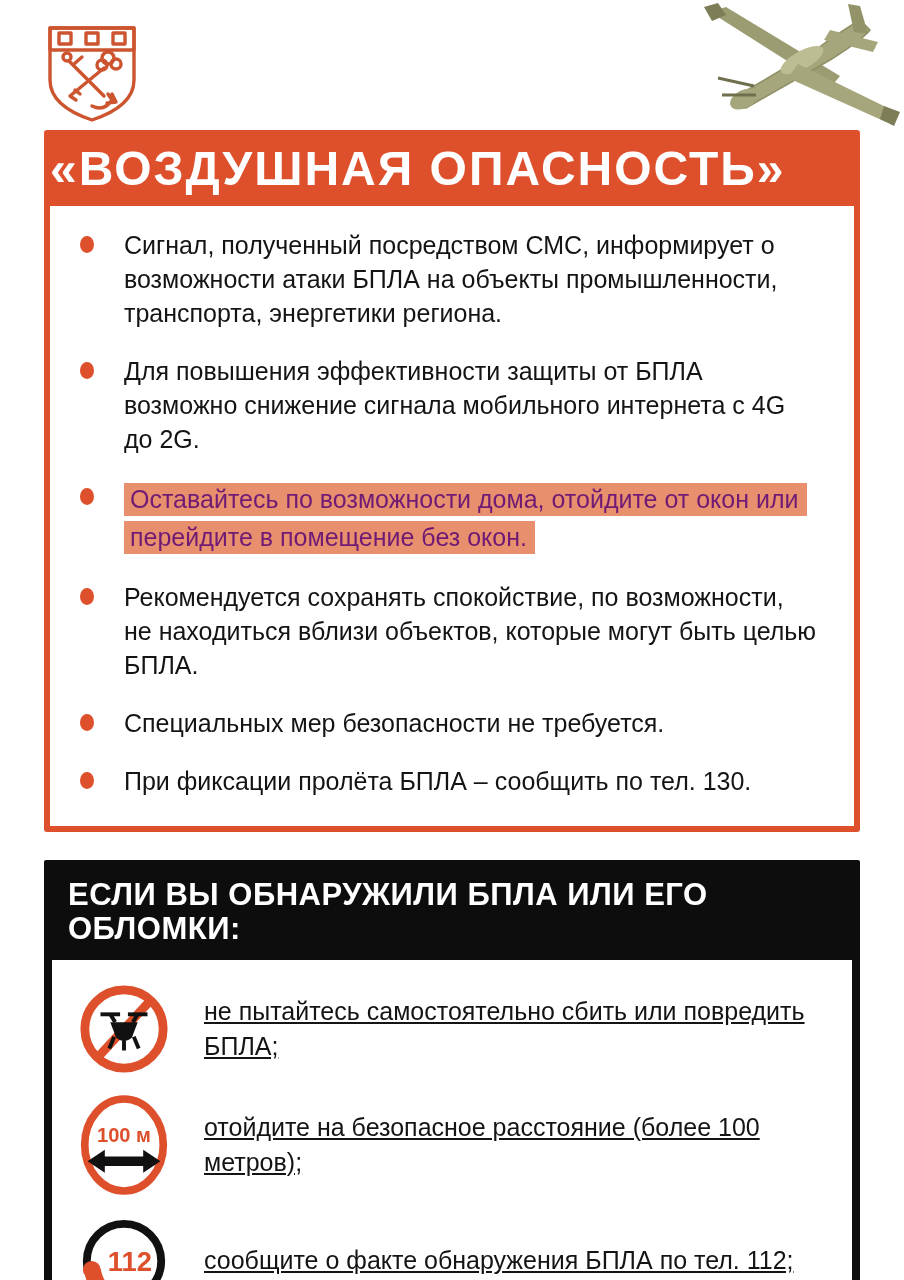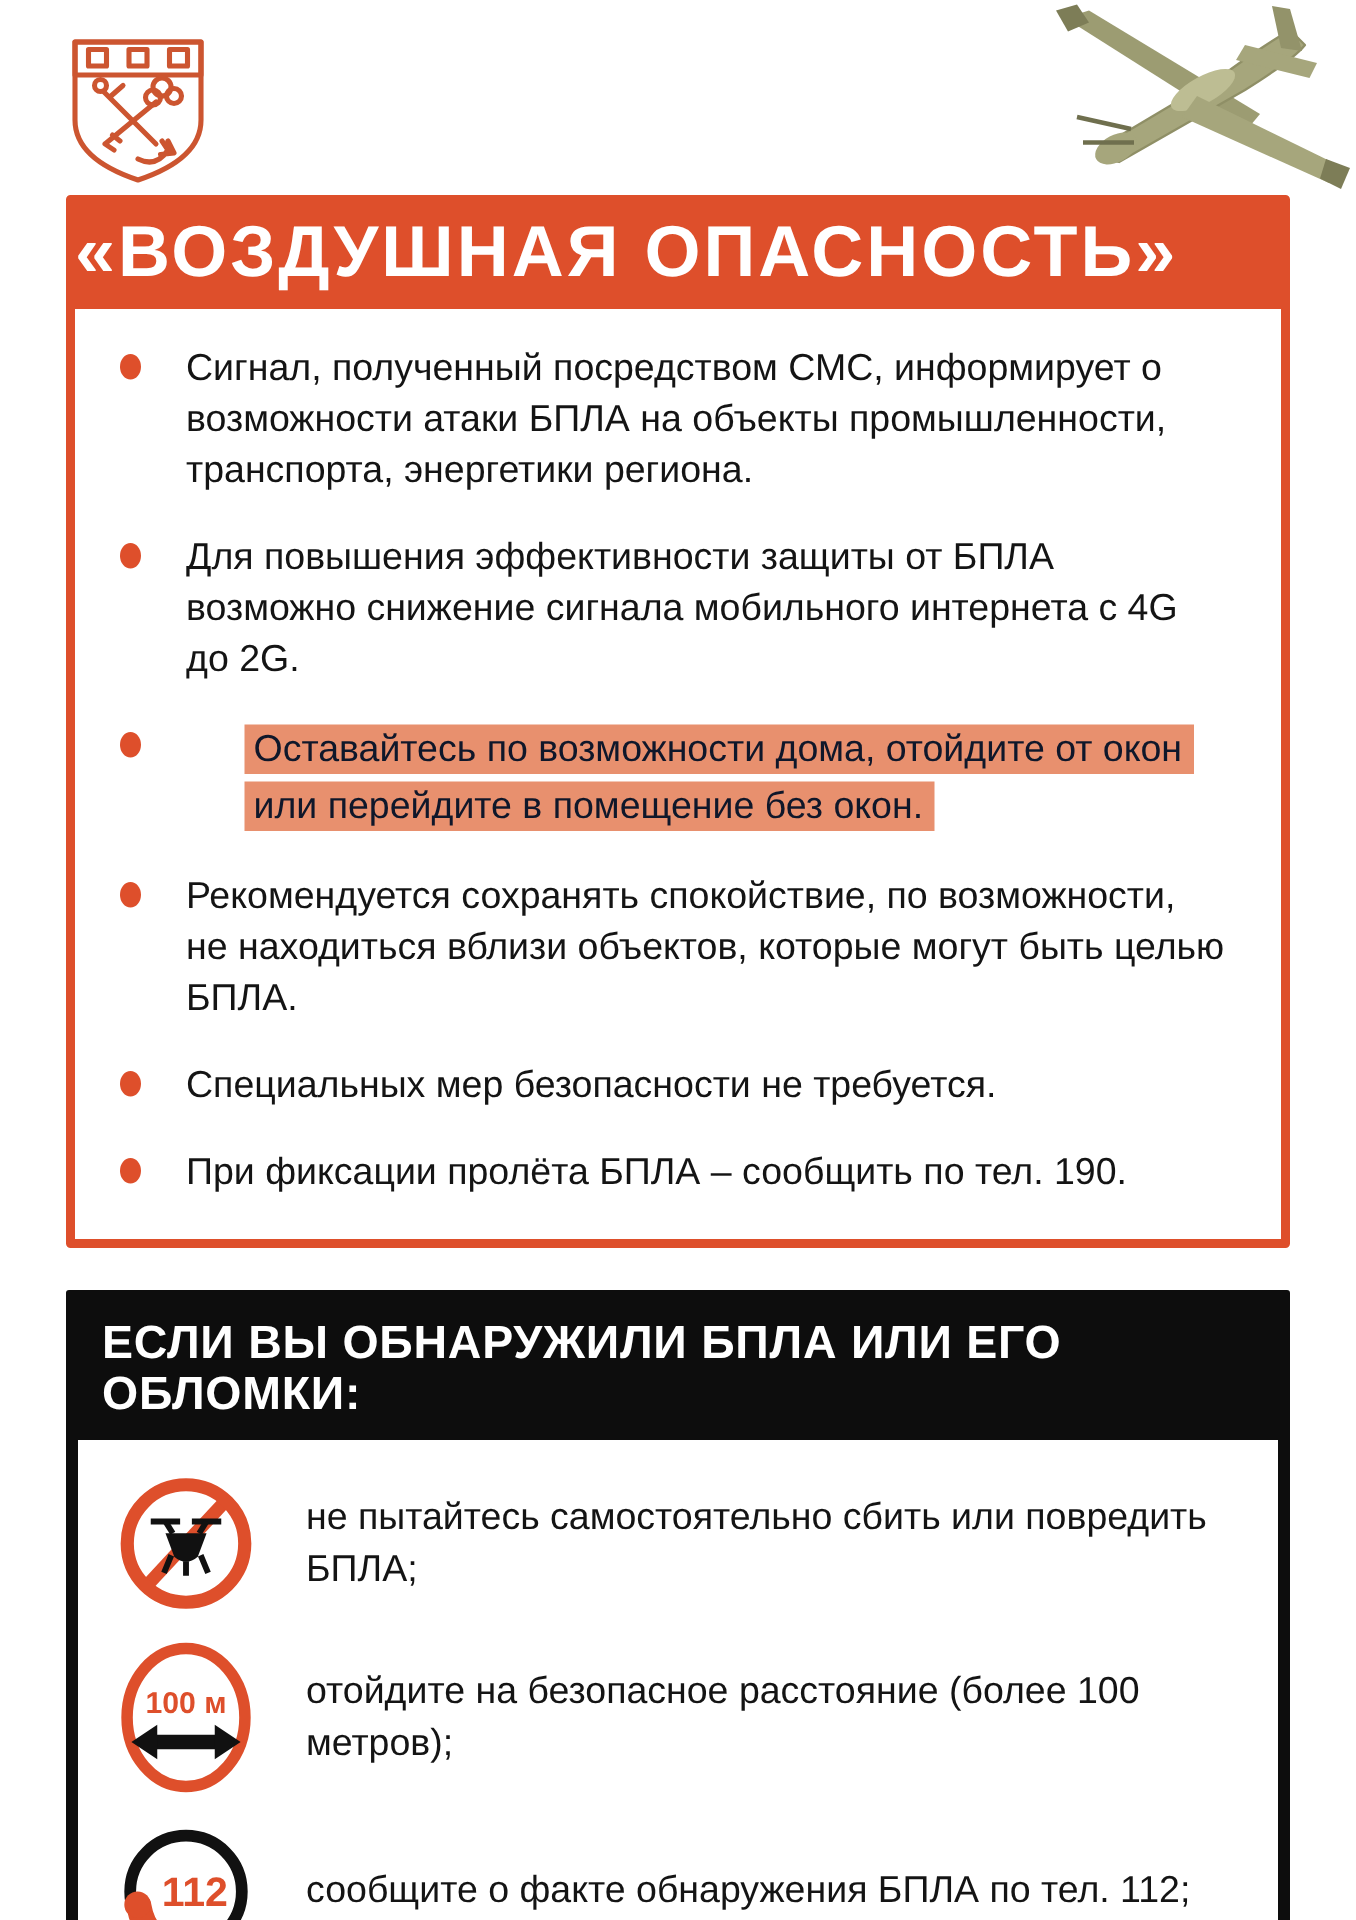--- a/index.html
+++ b/index.html
@@ -24,30 +24,30 @@
   
   .alert-box{margin:4px 44px 0;border:6px solid var(--accent-orange);border-radius:3px;background:#fff;}
   .alert-banner{background:var(--accent-orange);color:#fff;text-align:left;font-weight:bold;
     font-size:48px;letter-spacing:2px;padding:8px 0 12px;line-height:1.05;}
   .bullets{list-style:none;padding:22px 24px 4px 28px;}
   .bullets li{position:relative;padding-left:46px;font-size:25px;line-height:1.36;
     margin-bottom:24px;max-width:740px;}
   .bullets li .dot{position:absolute;left:2px;top:8px;width:14px;height:17px;border-radius:50%;
     background:var(--accent-orange);}
   .bullets li.highlight{line-height:1.52;}
-  .bullets li.highlight .btext{background:var(--highlight-salmon);color:#0f172a;
-    padding:2px 8px 3px 6px;-webkit-box-decoration-break:clone;box-decoration-break:clone;margin-left:39px;}
+  .bullets li.highlight .btext{background:var(--highlight-salmon);color:#701a75;
+    padding:2px 8px 3px 6px;-webkit-box-decoration-break:clone;box-decoration-break:clone;}
 
   
   .found-box{margin:28px 44px 0;border:8px solid var(--header-black);border-radius:2px;
     background:#fff;position:relative;}
   .found-header{background:var(--header-black);color:#ffffff;font-weight:bold;font-size:31px;
     letter-spacing:.5px;padding:10px 16px 13px;line-height:1.1;}
   .found-items{padding:22px 22px 10px;}
-  .row{display:flex;align-items:center;gap:30px;margin-bottom:18px;}
+  .row{display:flex;align-items:center;gap:30px;margin-bottom:18px;text-decoration:underline;}
   .icon-wrap{flex:0 0 100px;display:flex;justify-content:center;align-items:center;}
   .row-icon{display:block;}
   .rtext{font-size:25px;line-height:1.38;max-width:640px;}
   svg text{font-family:"Liberation Sans",sans-serif;font-weight:bold;}
 </style>
 </head>
 <body>
 
 <div class="page">
 
@@ -92,21 +92,21 @@
   </header>
 
   <section class="alert-box">
     <div class="alert-banner">«ВОЗДУШНАЯ ОПАСНОСТЬ»</div>
     <ul class="bullets" id="alert-bullets">
         <li><span class="dot"></span><span class="btext">Сигнал, полученный посредством СМС, информирует о возможности атаки БПЛА на объекты промышленности, транспорта, энергетики региона.</span></li>
         <li><span class="dot"></span><span class="btext">Для повышения эффективности защиты от БПЛА возможно снижение сигнала мобильного интернета с 4G до 2G.</span></li>
         <li class="highlight"><span class="dot"></span><span class="btext">Оставайтесь по возможности дома, отойдите от окон или перейдите в помещение без окон.</span></li>
         <li><span class="dot"></span><span class="btext">Рекомендуется сохранять спокойствие, по возможности, не находиться вблизи объектов, которые могут быть целью БПЛА.</span></li>
         <li><span class="dot"></span><span class="btext">Специальных мер безопасности не требуется.</span></li>
-        <li><span class="dot"></span><span class="btext">При фиксации пролёта БПЛА – сообщить по тел. 190.</span></li>
+        <li><span class="dot"></span><span class="btext">При фиксации пролёта БПЛА – сообщить по тел. 130.</span></li>
       </ul>
   </section>
 
   <section class="found-box">
     <div class="found-header">ЕСЛИ ВЫ ОБНАРУЖИЛИ БПЛА ИЛИ ЕГО ОБЛОМКИ:</div>
     <div class="found-items" id="found-items">
         <div class="row">
           <div class="icon-wrap">
             <svg width="94" height="94" viewBox="0 0 96 96" class="row-icon">
       <line x1="22" y1="76" x2="74" y2="20" stroke="#DE4F2B" stroke-width="9"></line>

